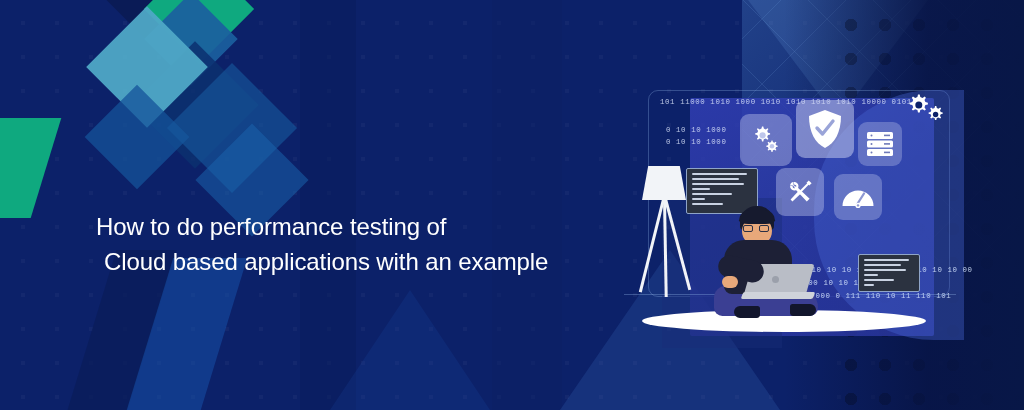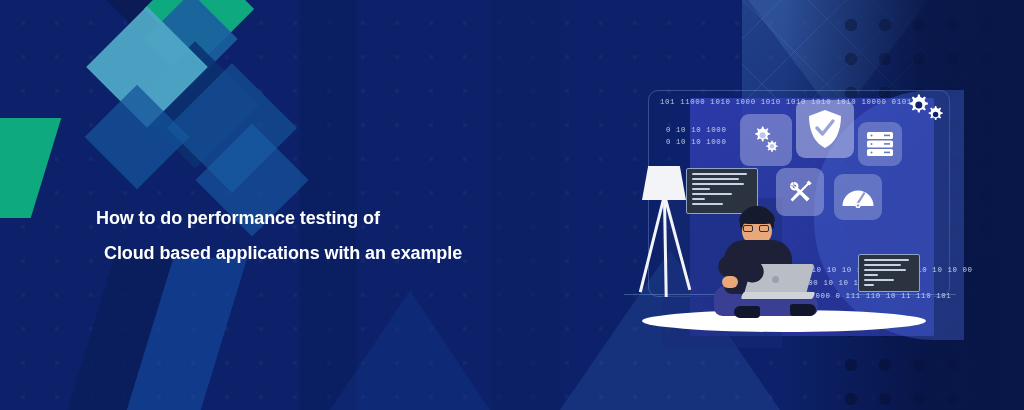--- a/index.html
+++ b/index.html
@@ -66,23 +66,23 @@
      border-top:120px solid rgba(120,175,235,.16);}
   .tri-big{left:560px;top:250px;width:0;height:0;
      border-left:110px solid transparent;border-right:110px solid transparent;
      border-bottom:160px solid rgba(70,130,210,.18);}
   .tri-bot{left:330px;top:290px;width:0;height:0;
      border-left:80px solid transparent;border-right:80px solid transparent;
      border-bottom:120px solid rgba(30,80,170,.18);}
 
   
   .headline{position:absolute;left:96px;top:193px;width:520px;
-    color:#ffffff;font-size:18px;font-weight:700;line-height:1.47;
+    color:#ffffff;font-size:24px;font-weight:400;line-height:1.47;
     letter-spacing:-.1px;}
-  .headline .l2{display:block;margin-left:8px;margin-top:8px;}
+  .headline .l2{display:block;margin-left:8px;}
 
   
   .illus{position:absolute;left:618px;top:78px;width:340px;height:300px;}
   .illus-frame{position:absolute;left:30px;top:12px;width:300px;height:205px;
      border:1px solid rgba(150,185,235,.30);border-radius:10px;}
 
   .panel-blue{position:absolute;left:72px;top:20px;width:244px;height:238px;
      background:linear-gradient(160deg,#3340b8 0%, #2d3aa8 45%, #2b38a2 100%);
      opacity:.80;border-radius:2px;}
   .panel-arc{position:absolute;left:196px;top:12px;width:150px;height:250px;

